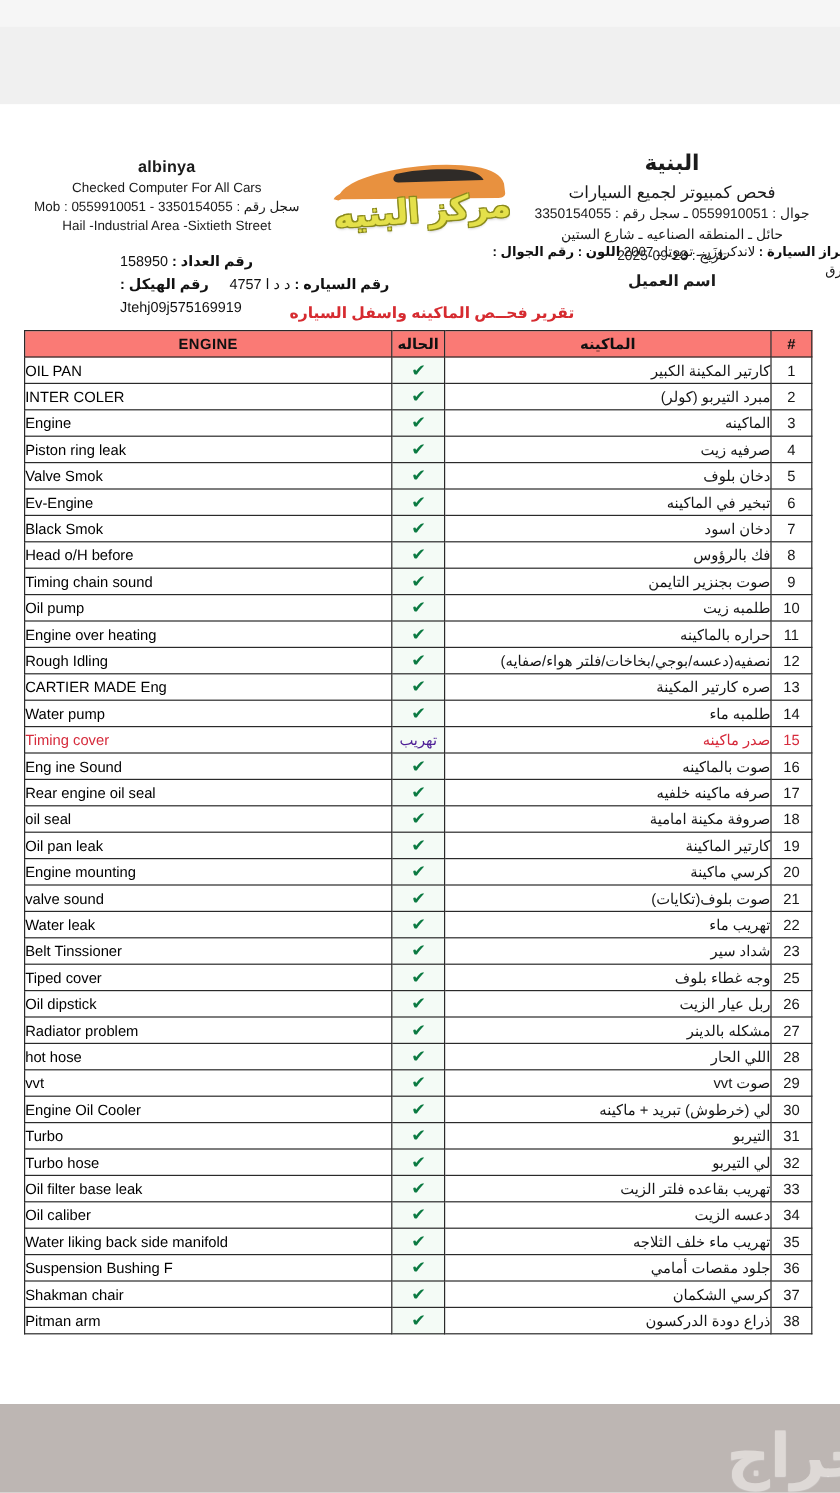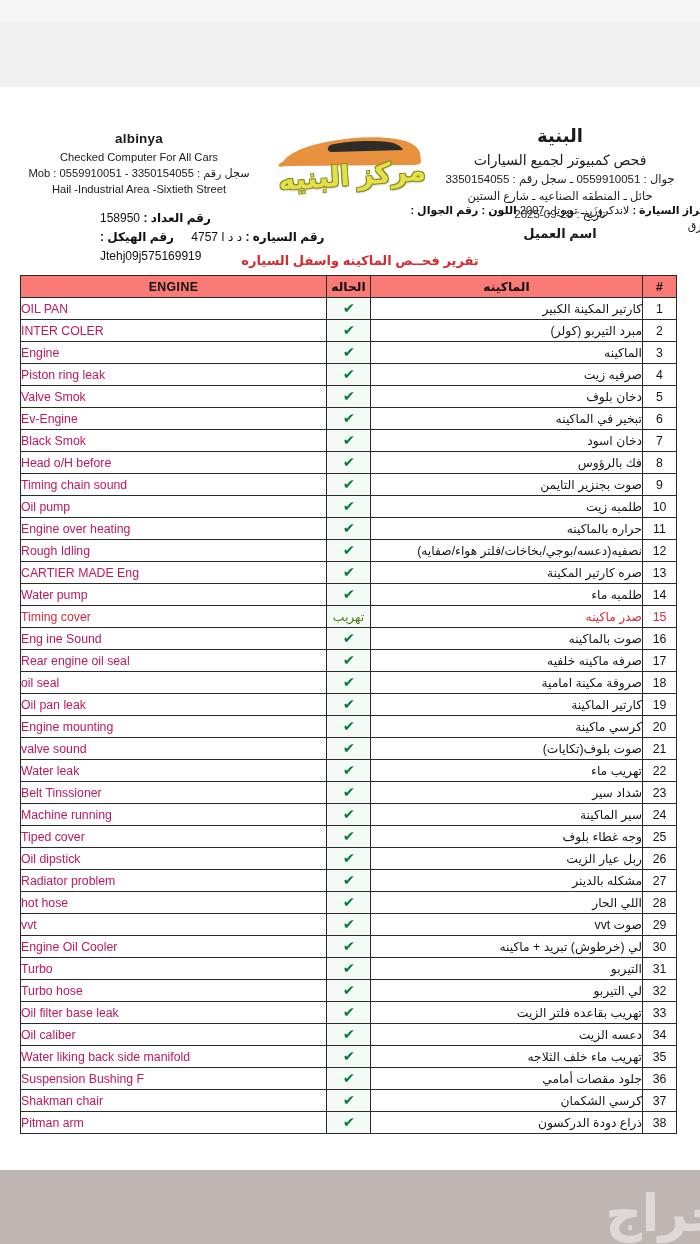--- a/index.html
+++ b/index.html
@@ -181,21 +181,21 @@
   }
   tr.sec-row td.sec-en { font-size: 14px; letter-spacing: .4px; }
   tr.sec-row td.sec-st { font-size: 12px; direction: rtl; }
   tr.sec-row td.sec-ar { font-size: 13px; direction: rtl; }
   tr.sec-row td.sec-no { font-size: 13px; }
 
   
   td.en {
     text-align: left;
     padding-left: 6px;
-    color: #be185d;
+    color: #000000;
     background: #ffffff;
     font-size: 12.6px;
   }
   td.st {
     text-align: center;
     background: #f4fbf6;
     color: #0b7a42;
     font-size: 13px;
     font-weight: bold;
   }
@@ -220,21 +220,21 @@
     background: #ffffff;
     font-size: 12.4px;
     color: #161616;
   }
 
   
   tr.flagged td { color: #d62b3c; }
   tr.flagged td.en { font-size: 15px; }
   tr.flagged td.ar { font-size: 13.5px; }
   tr.flagged td.no { font-size: 13.5px; }
-  tr.flagged td.st { color: #4d7c0f; font-size: 11.5px; direction: rtl; font-weight: normal; }
+  tr.flagged td.st { color: #4c1d95; font-size: 11.5px; direction: rtl; font-weight: normal; }
 
   
   #bottom-band {
     position: absolute;
     left: 0; top: 1170px;
     width: 700px; height: 74px;
     background: #bdb6b3;
     padding-left: 44px;
   }
   #watermark {
@@ -460,26 +460,20 @@
           <td class="ar">تهريب ماء</td>
           <td class="no">22</td>
         </tr>
         <tr class="item-row">
           <td class="en">Belt Tinssioner</td>
           <td class="st"><span class="tick">✔</span></td>
           <td class="ar">شداد سير</td>
           <td class="no">23</td>
         </tr>
         <tr class="item-row">
-          <td class="en">Machine running</td>
-          <td class="st"><span class="tick">✔</span></td>
-          <td class="ar">سير الماكينة</td>
-          <td class="no">24</td>
-        </tr>
-        <tr class="item-row">
           <td class="en">Tiped cover</td>
           <td class="st"><span class="tick">✔</span></td>
           <td class="ar">وجه غطاء بلوف</td>
           <td class="no">25</td>
         </tr>
         <tr class="item-row">
           <td class="en">Oil dipstick</td>
           <td class="st"><span class="tick">✔</span></td>
           <td class="ar">ربل عيار الزيت</td>
           <td class="no">26</td>

